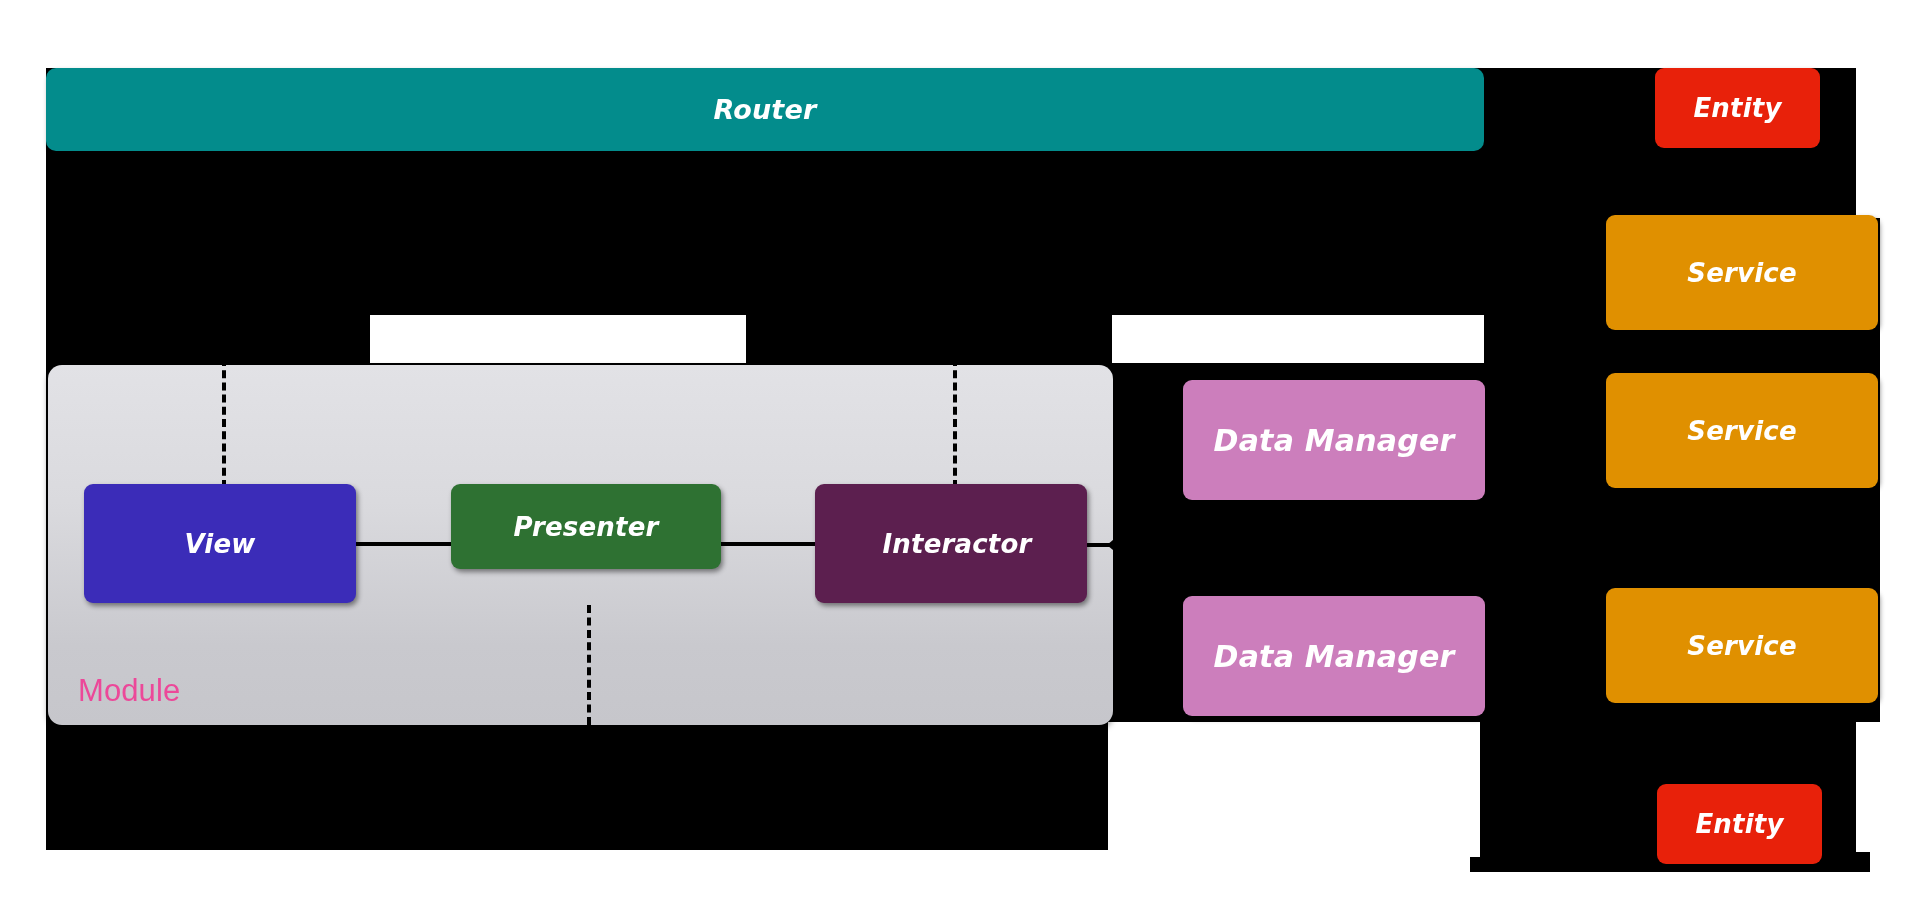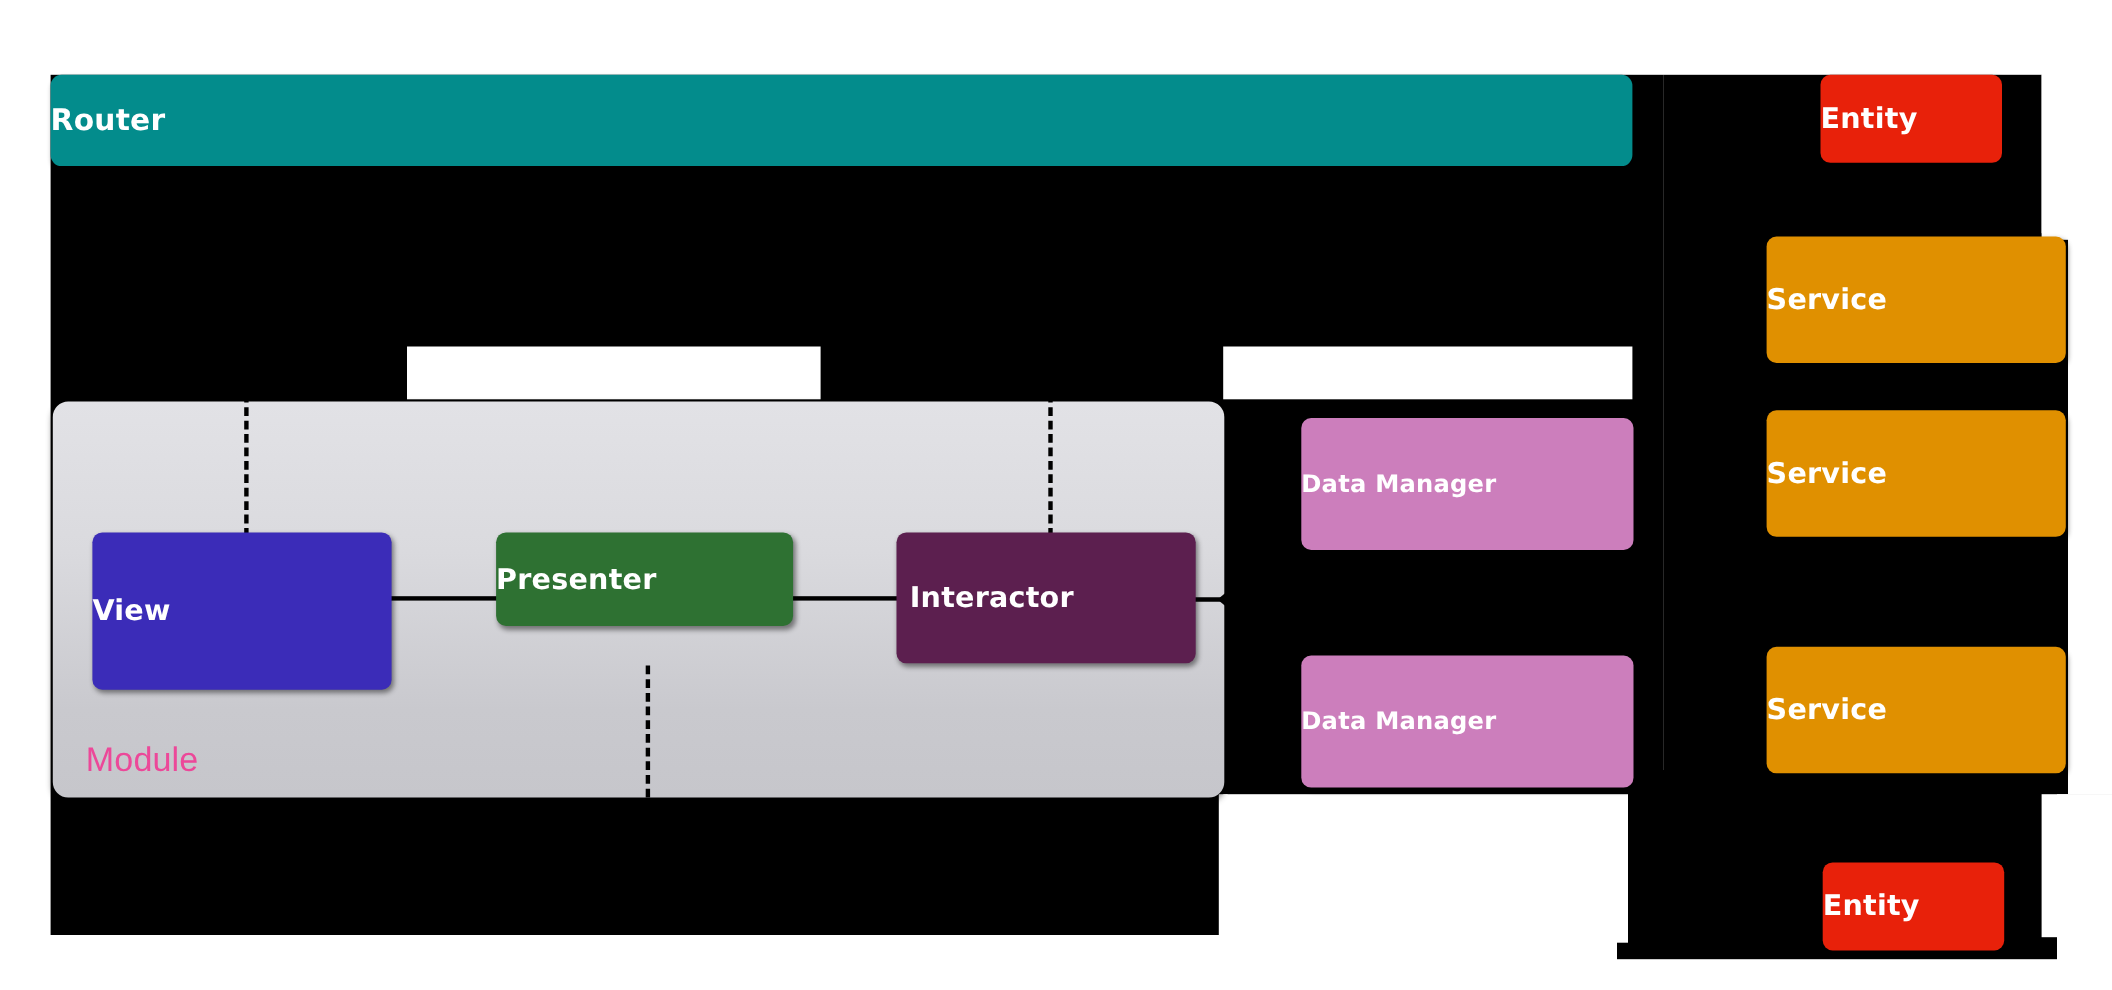--- a/index.html
+++ b/index.html
@@ -45,34 +45,35 @@
     white-space: nowrap;
     letter-spacing: 0.1px;
   }
 
   
   .node {
     position: absolute;
     border-radius: 9px;
     display: flex;
     align-items: center;
-    justify-content: flex-start;
+    justify-content: center;
     color: #ffffff;
     font-weight: 700;
     font-size: 26px;
     letter-spacing: 0.2px;
     box-shadow: 2px 3px 5px rgba(0,0,0,0.45);
     box-sizing: border-box;
     text-align: center;
+    font-style: italic;
   }
   .node.router {
     font-size: 27px;
     border-radius: 10px;
   }
-  .node.wide-label { font-size: 22px; }
+  .node.wide-label { font-size: 30px; }
 
   
   .link-solid {
     position: absolute;
     background: #000000;
   }
 
   
   .link-dashed {
     position: absolute;
@@ -149,21 +150,21 @@
   </div>
 
   <div class="node wide-label" style="left:1183px; top:380px; width:302px; height:120px; background:#cc7ebc;">
     <span>Data Manager</span>
   </div>
 
   <div class="node wide-label" style="left:1183px; top:596px; width:302px; height:120px; background:#cc7ebc;">
     <span>Data Manager</span>
   </div>
 
-  <div class="node" style="left:84px; top:484px; width:272px; height:143px; background:#3b2cb8;">
+  <div class="node" style="left:84px; top:484px; width:272px; height:119px; background:#3b2cb8;">
     <span>View</span>
   </div>
 
   <div class="node" style="left:451px; top:484px; width:270px; height:85px; background:#2e7132;">
     <span>Presenter</span>
   </div>
 
   <div class="node" style="left:815px; top:484px; width:272px; height:119px; background:#5c1f4f;padding-left:12px;">
     <span>Interactor</span>
   </div>

